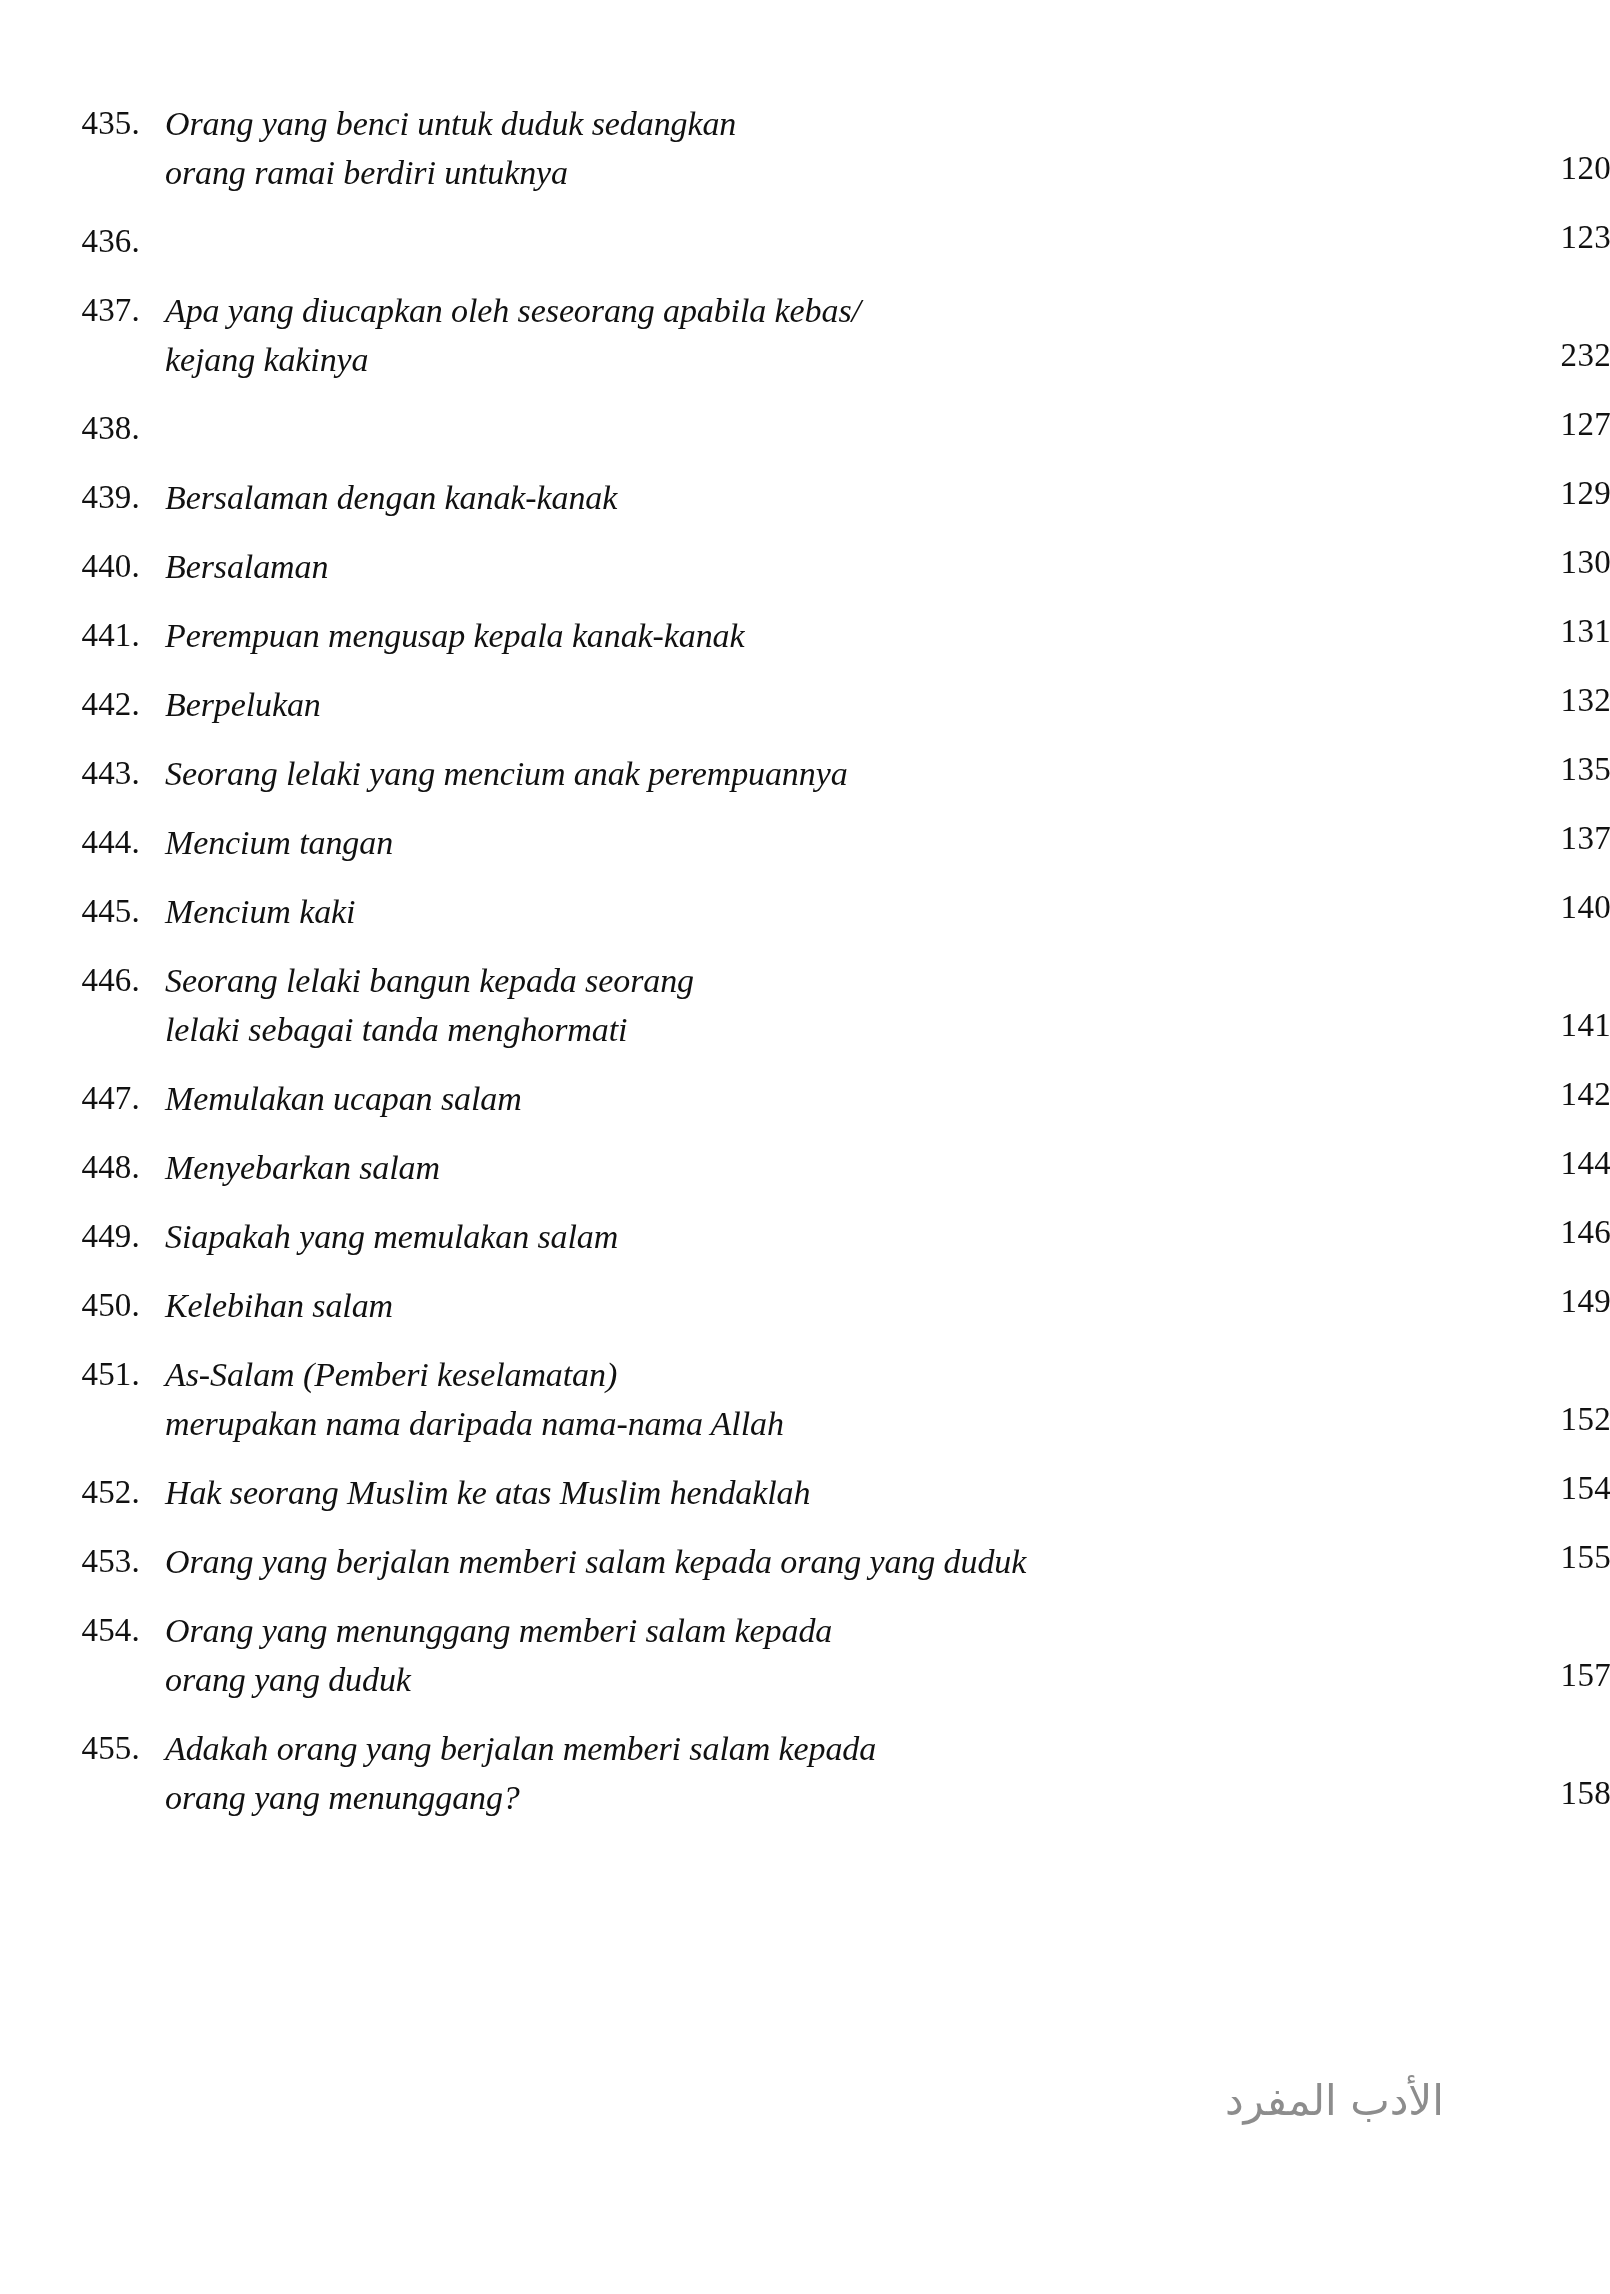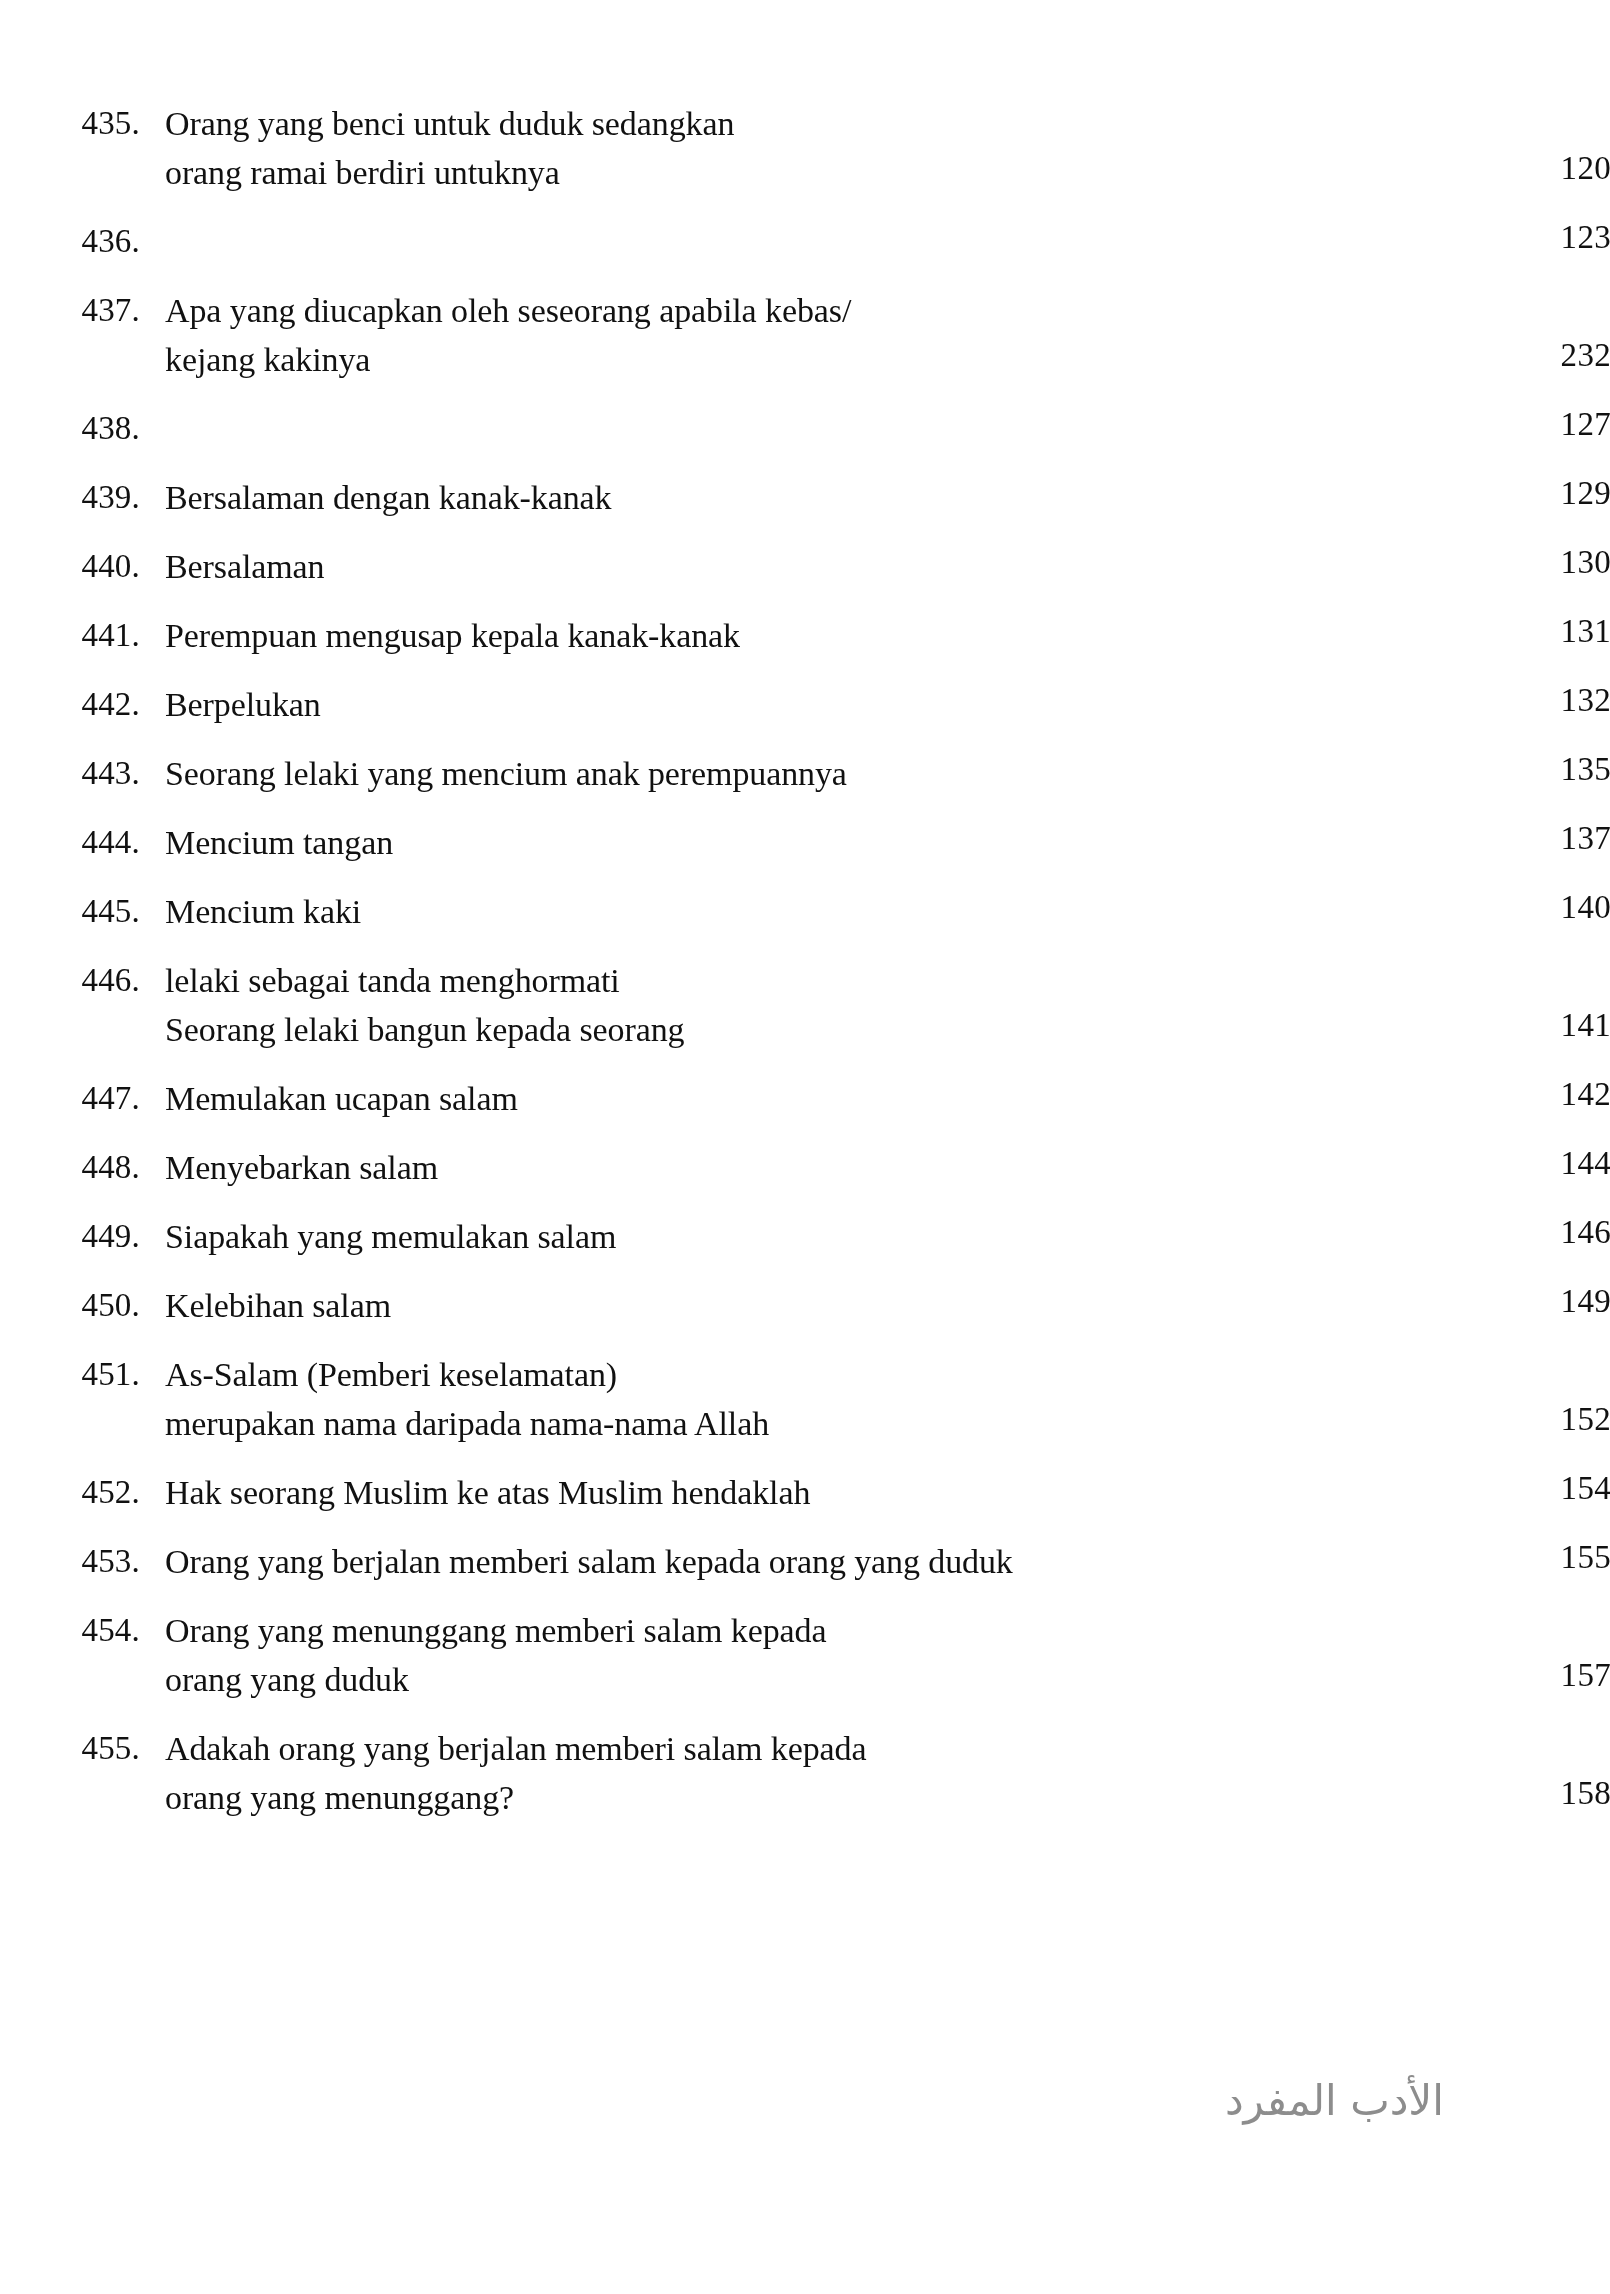--- a/index.html
+++ b/index.html
@@ -80,20 +80,21 @@
     width: 115px;
     text-align: right;
     font-size: 33px;
     line-height: 49px;
     letter-spacing: 0.3px;
     color: #111111;
   }
 
   .toc-body-inner {
     padding-right: 110px;
+    font-style: italic;
   }
 
   
   #footer-folio {
     position: absolute;
     left: 0;
     top: 2108px;
     width: 1611px;
     text-align: center;
     font-family: "Liberation Sans", "DejaVu Sans", sans-serif;
@@ -227,22 +228,22 @@
           <div class="toc-body-inner toc-lines">
             <span class="toc-line">Mencium kaki</span>
           </div>
           <div class="toc-page">140</div>
         </div>
       </div>
       <div class="toc-entry">
         <div class="toc-num">446.</div>
         <div class="toc-body">
           <div class="toc-body-inner toc-lines">
+            <span class="toc-line">Seorang lelaki bangun kepada seorang</span>
             <span class="toc-line">lelaki sebagai tanda menghormati</span>
-            <span class="toc-line">Seorang lelaki bangun kepada seorang</span>
           </div>
           <div class="toc-page">141</div>
         </div>
       </div>
       <div class="toc-entry">
         <div class="toc-num">447.</div>
         <div class="toc-body">
           <div class="toc-body-inner toc-lines">
             <span class="toc-line">Memulakan ucapan salam</span>
           </div>

